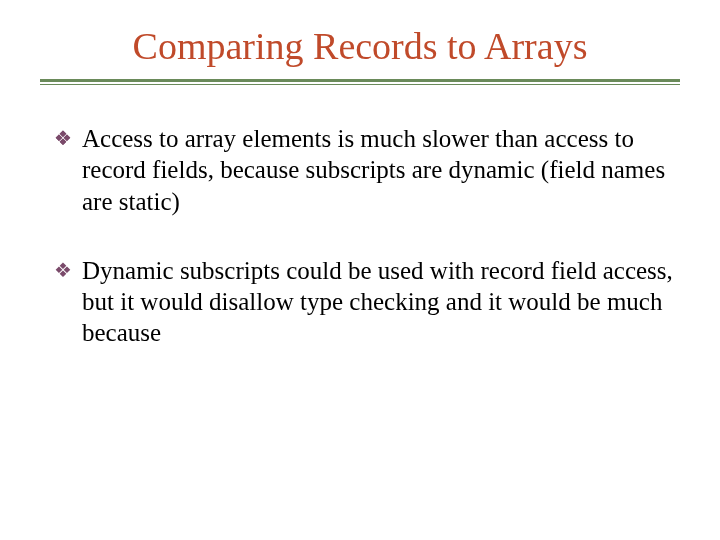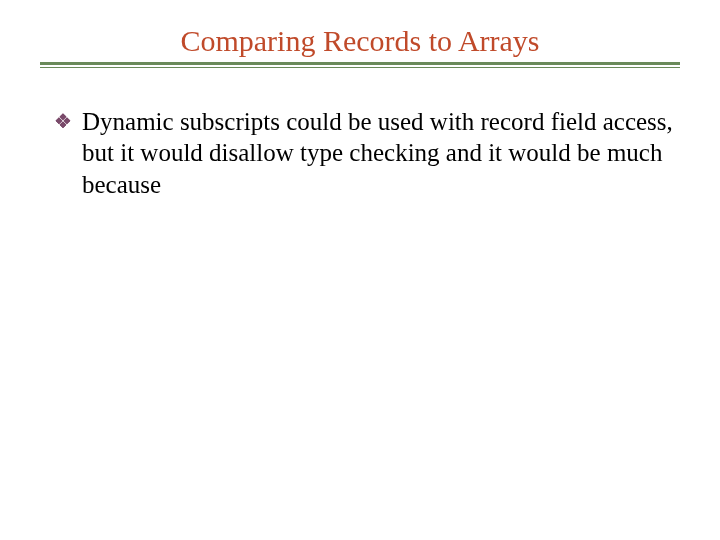--- a/index.html
+++ b/index.html
@@ -4,25 +4,25 @@
 <style>
   * { margin: 0; padding: 0; box-sizing: border-box; }
   html, body { width: 720px; height: 540px; }
   body {
     background: #ffffff;
     font-family: "Times New Roman", Times, serif;
     color: #000000;
     padding: 24px 40px 20px 40px;
   }
   .title {
-    font-size: 30px;
+    font-size: 38px;
     font-weight: 400;
     color: #c04a2a;
     text-align: center;
-    margin-bottom: 4px;
+    margin-bottom: 11px;
   }
   .rule {
     border: none;
     border-top: 3px solid #6a8a5a;
     border-bottom: 1px solid #6a8a5a;
     height: 6px;
     margin: 0 0 22px 0;
     padding: 0;
   }
   .bullets {
@@ -50,18 +50,19 @@
 
 <h1 class="title">Comparing Records to Arrays</h1>
 <hr class="rule">
 
 <ul class="bullets">
   <li>
     <span class="marker">❖</span>
   </li>
   <li>
     <span class="marker">❖</span>
+    <span>Access to array elements is much slower than access to record fields, because subscripts are dynamic (field names are static)</span>
   </li>
   <li>
     <span class="marker">❖</span>
     <span>Dynamic subscripts could be used with record field access, but it would disallow type checking and it would be much because</span>
   </li>
 </ul>
 
 </body></html>

